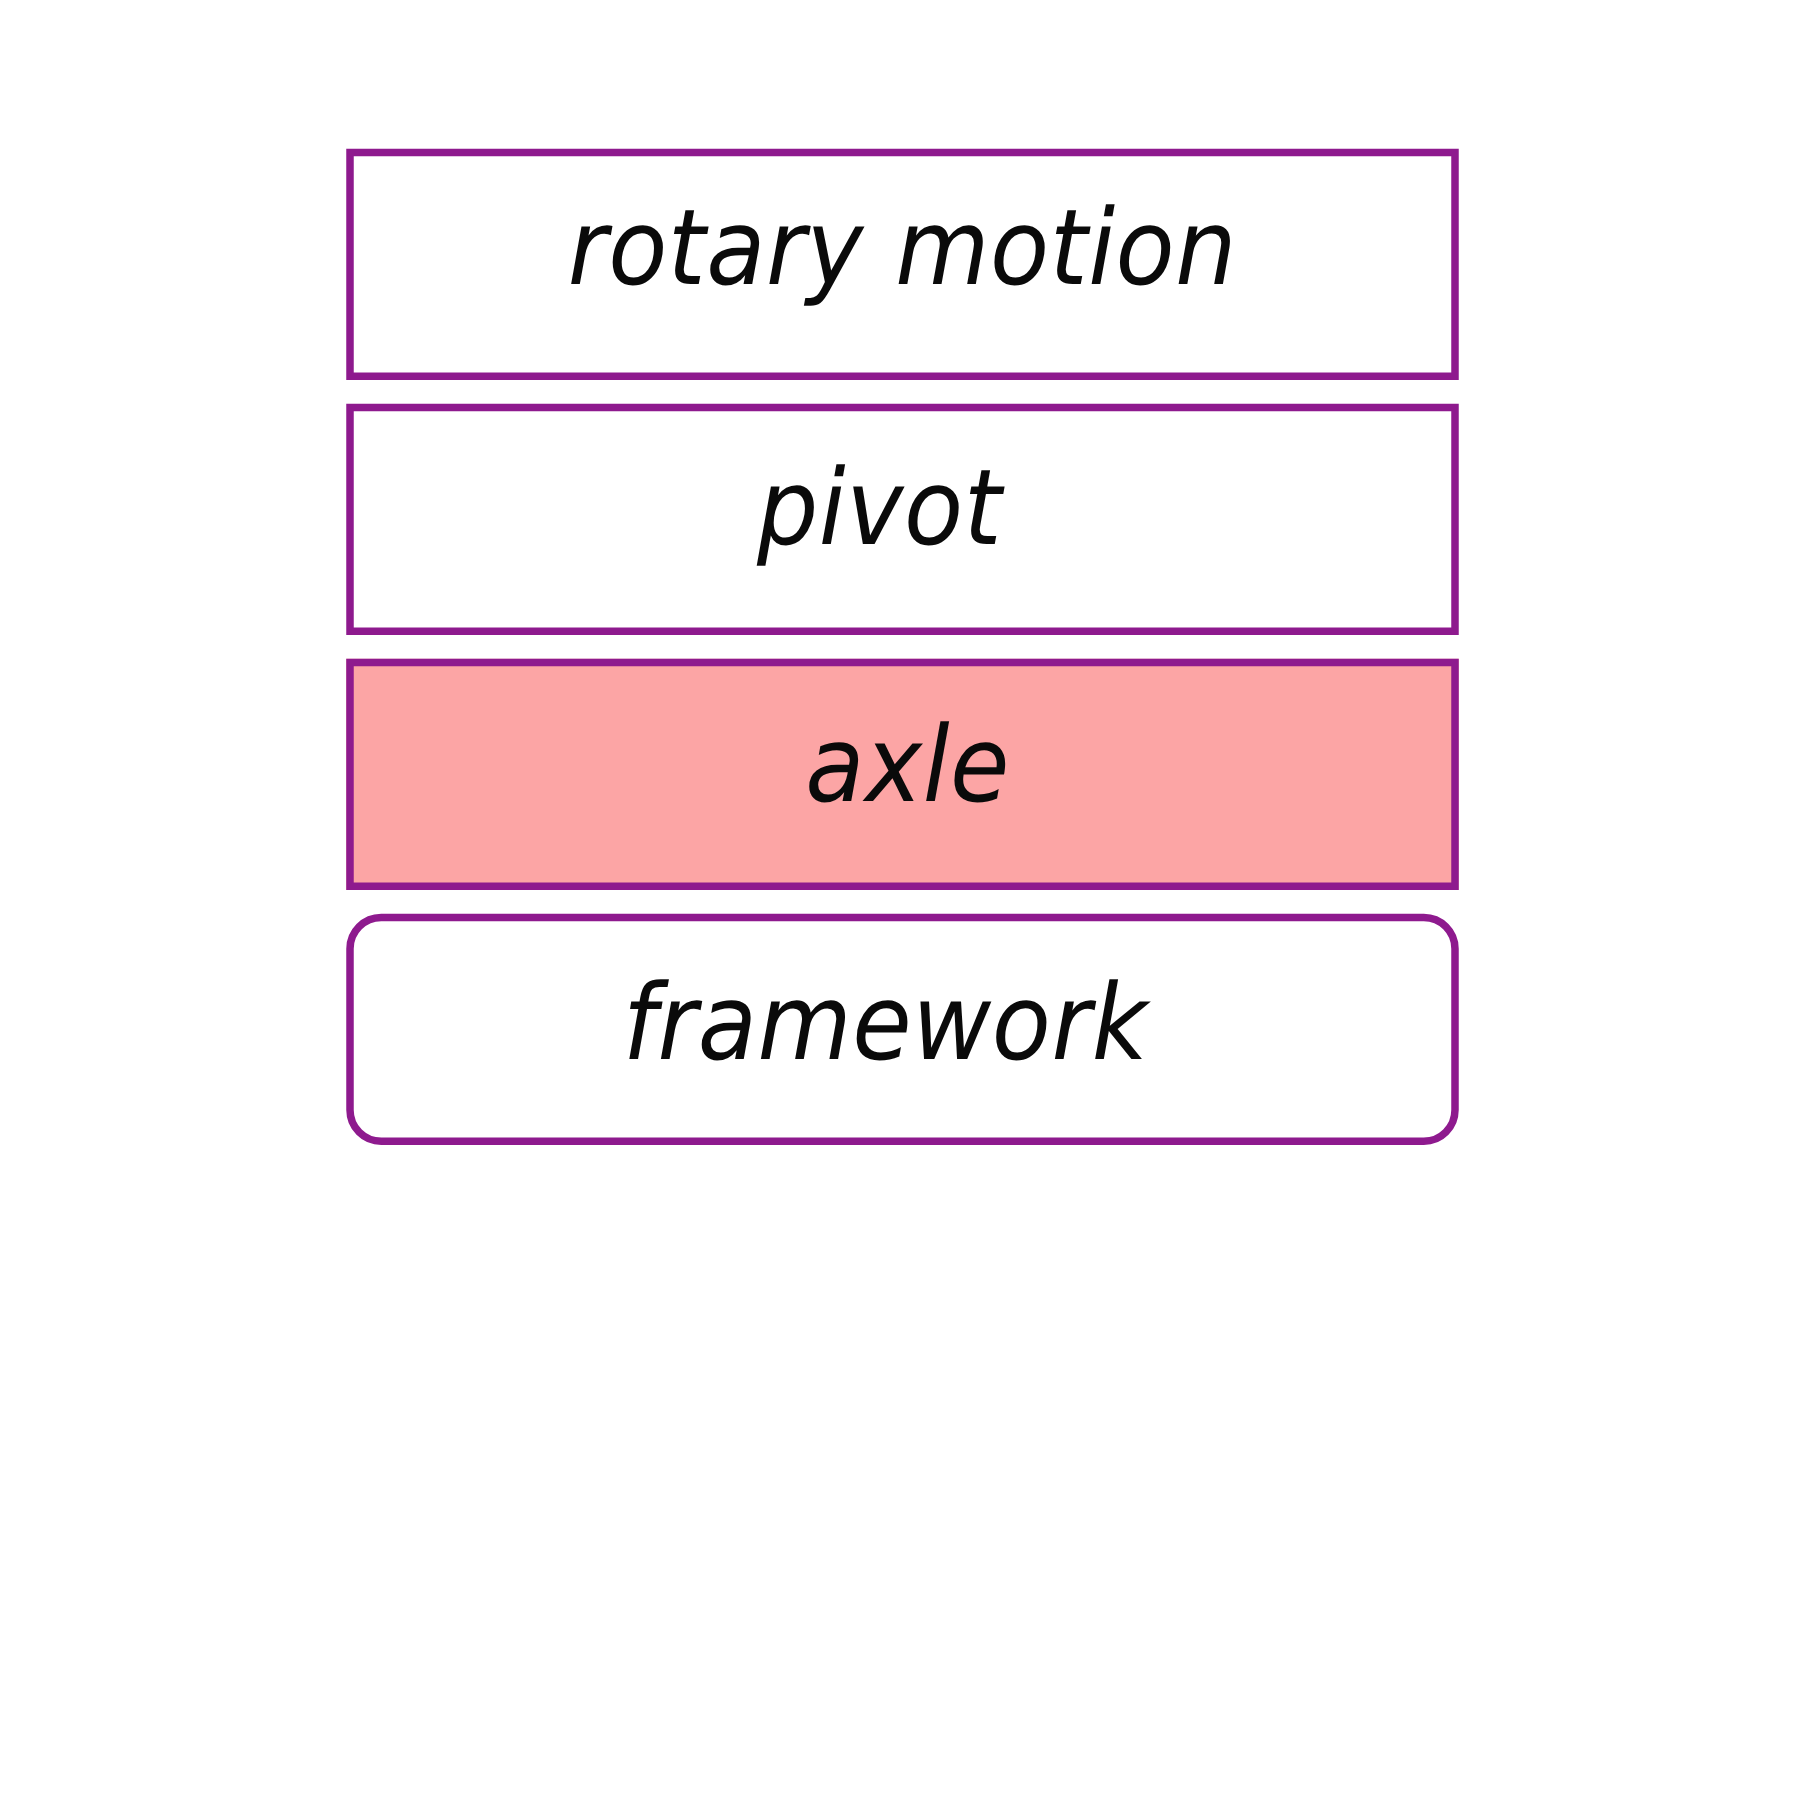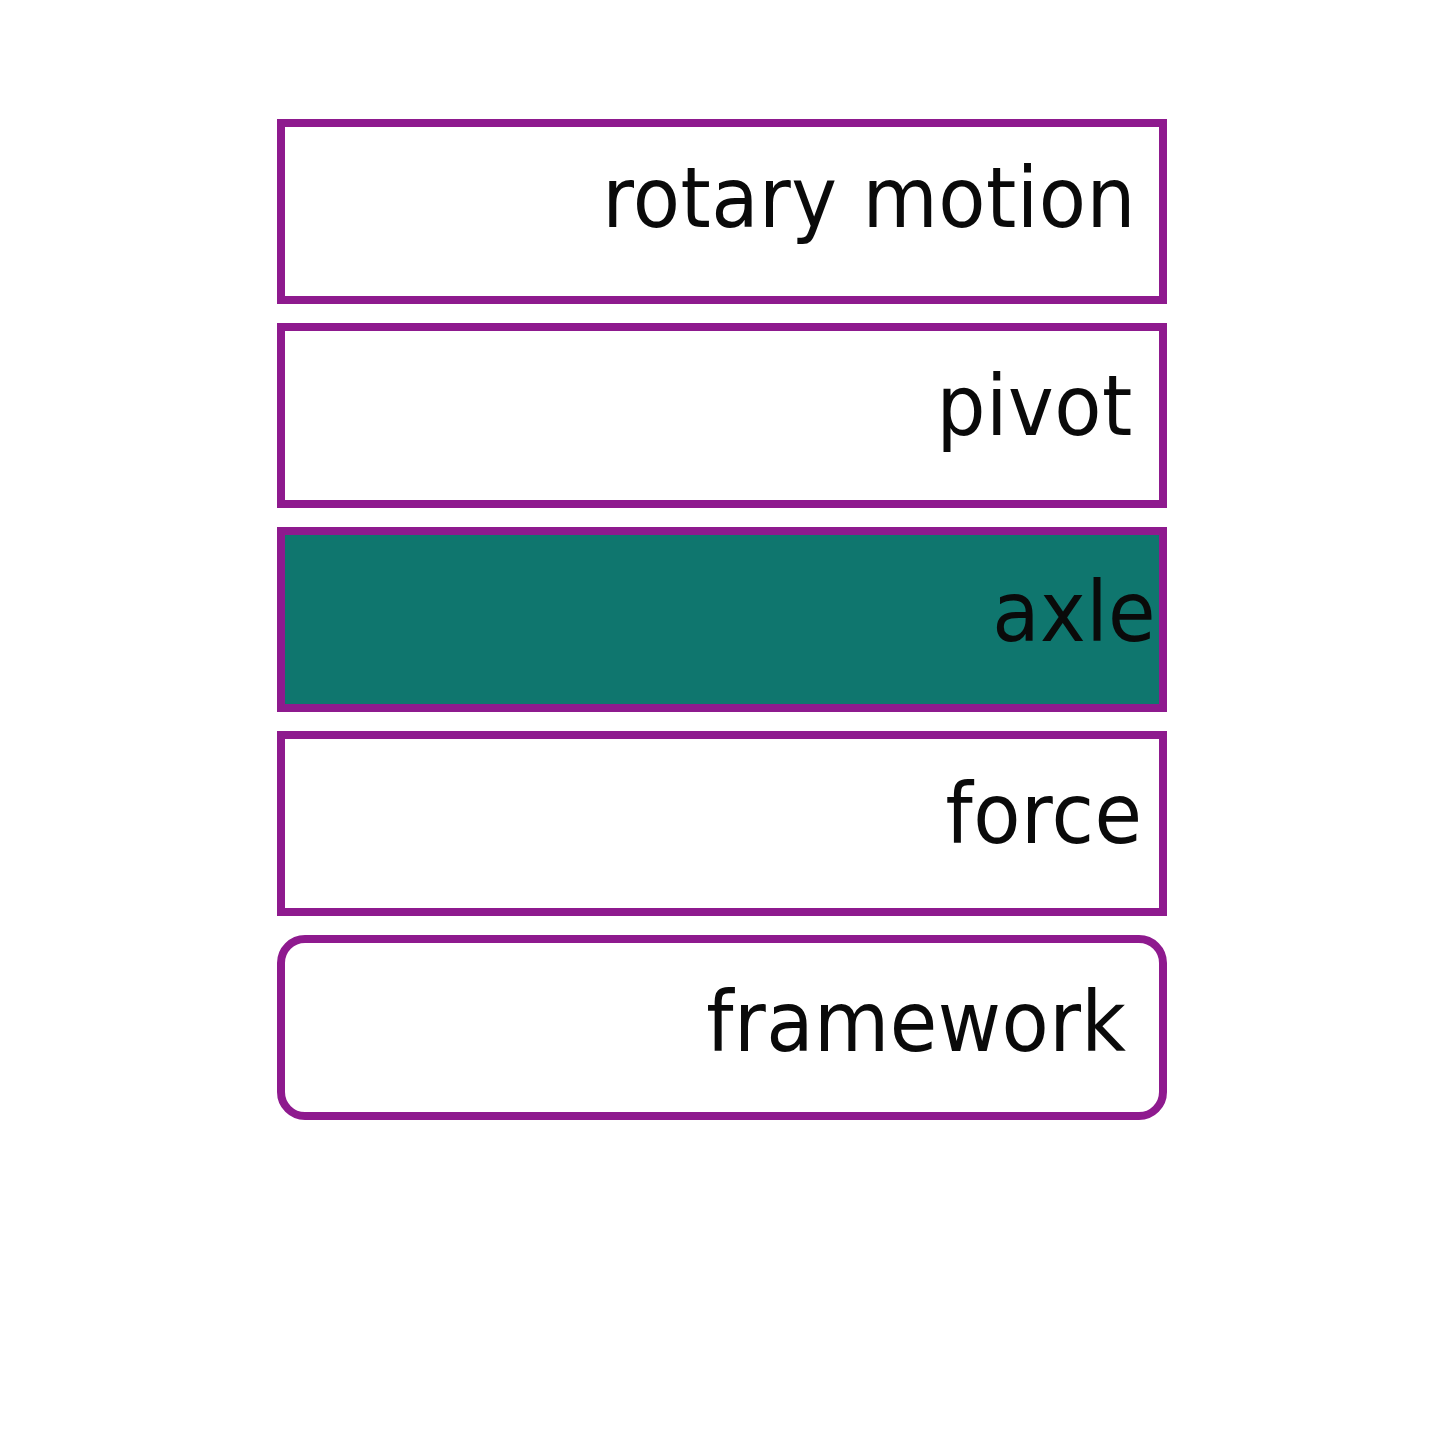--- a/index.html
+++ b/index.html
@@ -31,26 +31,27 @@
     display: flex;
     flex-direction: column;
     gap: 19px;
   }
 
   .word-card {
     box-sizing: border-box;
     width: 890px;
     height: 185px;
     background: #ffffff;
-    border: 8px solid #14b8a6;
+    border: 6px solid #14b8a6;
     display: flex;
     align-items: center;
-    justify-content: flex-end;
+    justify-content: center;
     position: relative;
     overflow: hidden;
+    font-style: italic;
   }
 
   .word-card-label {
     display: block;
     font-family: "DejaVu Sans", sans-serif;
     font-size: 84px;
     line-height: 1;
     font-weight: 400;
     color: #0a0a0a;
     letter-spacing: 0.5px;
@@ -77,26 +78,23 @@
 
     <div class="word-card c1" style="border-color: rgb(142, 26, 142); background: rgb(255, 255, 255);">
       <span class="word-card-label" style="color: rgb(10, 10, 10);">rotary motion</span>
     </div>
 
     <div class="word-card c2" style="border-color: rgb(142, 26, 142); background: rgb(255, 255, 255);">
       <span class="word-card-label" style="color: rgb(10, 10, 10);">pivot</span>
     </div>
 
 
-    <div class="word-card c4" style="border-color: rgb(142, 26, 142); background: #0f766e;">
+    <div class="word-card c4" style="border-color: rgb(142, 26, 142); background: #fca5a5;">
       <span class="word-card-label" style="color: rgb(10, 10, 10);">axle</span>
     </div>
 
-    <div class="word-card c5" style="border-color: rgb(142, 26, 142); background: rgb(255, 255, 255);">
-      <span class="word-card-label" style="color: rgb(10, 10, 10);">force</span>
-    </div>
 
     <div class="word-card c6" style="border-color: rgb(142, 26, 142); background: rgb(255, 255, 255); border-radius: 28px;">
       <span class="word-card-label" style="color: rgb(10, 10, 10);">framework</span>
     </div>
 
   </div>
 </div>
 
 </body></html>

